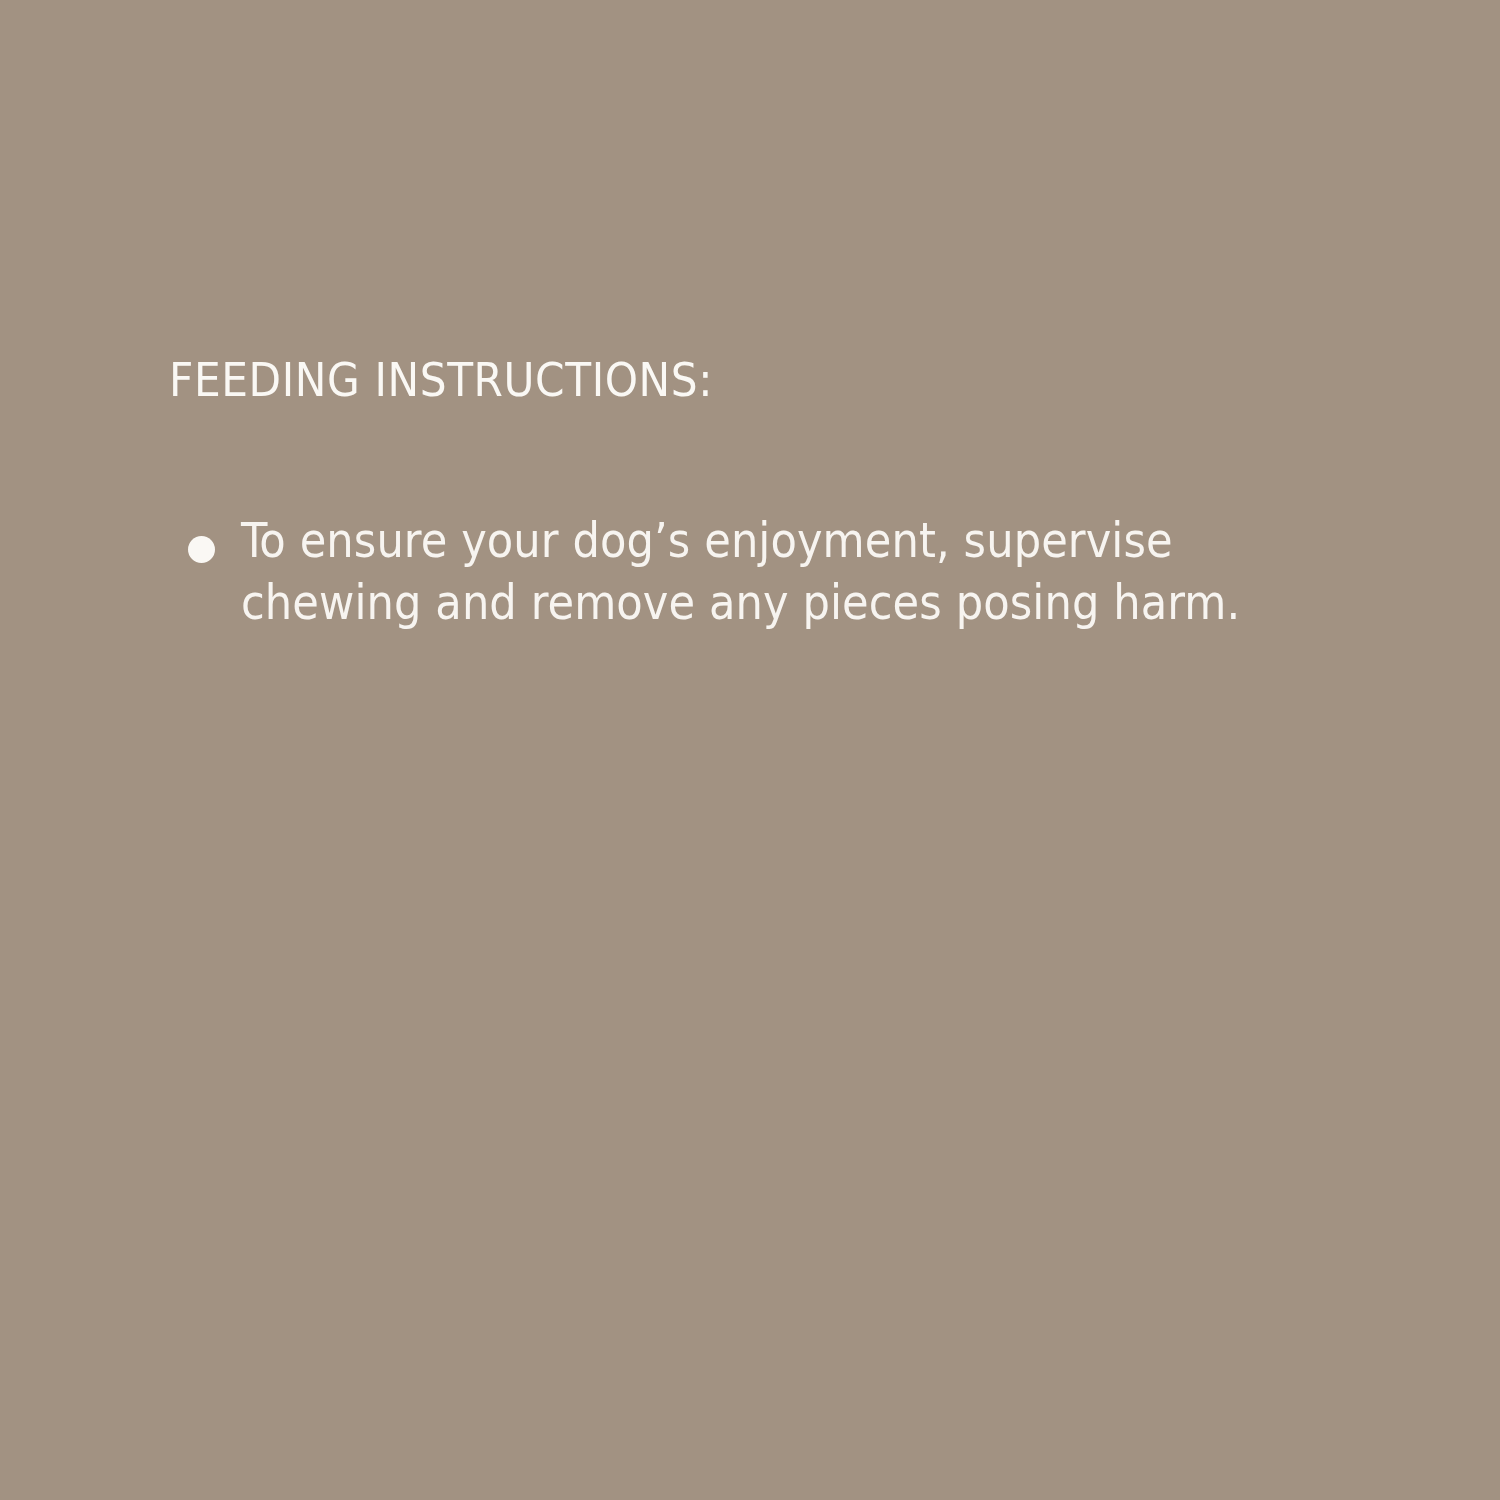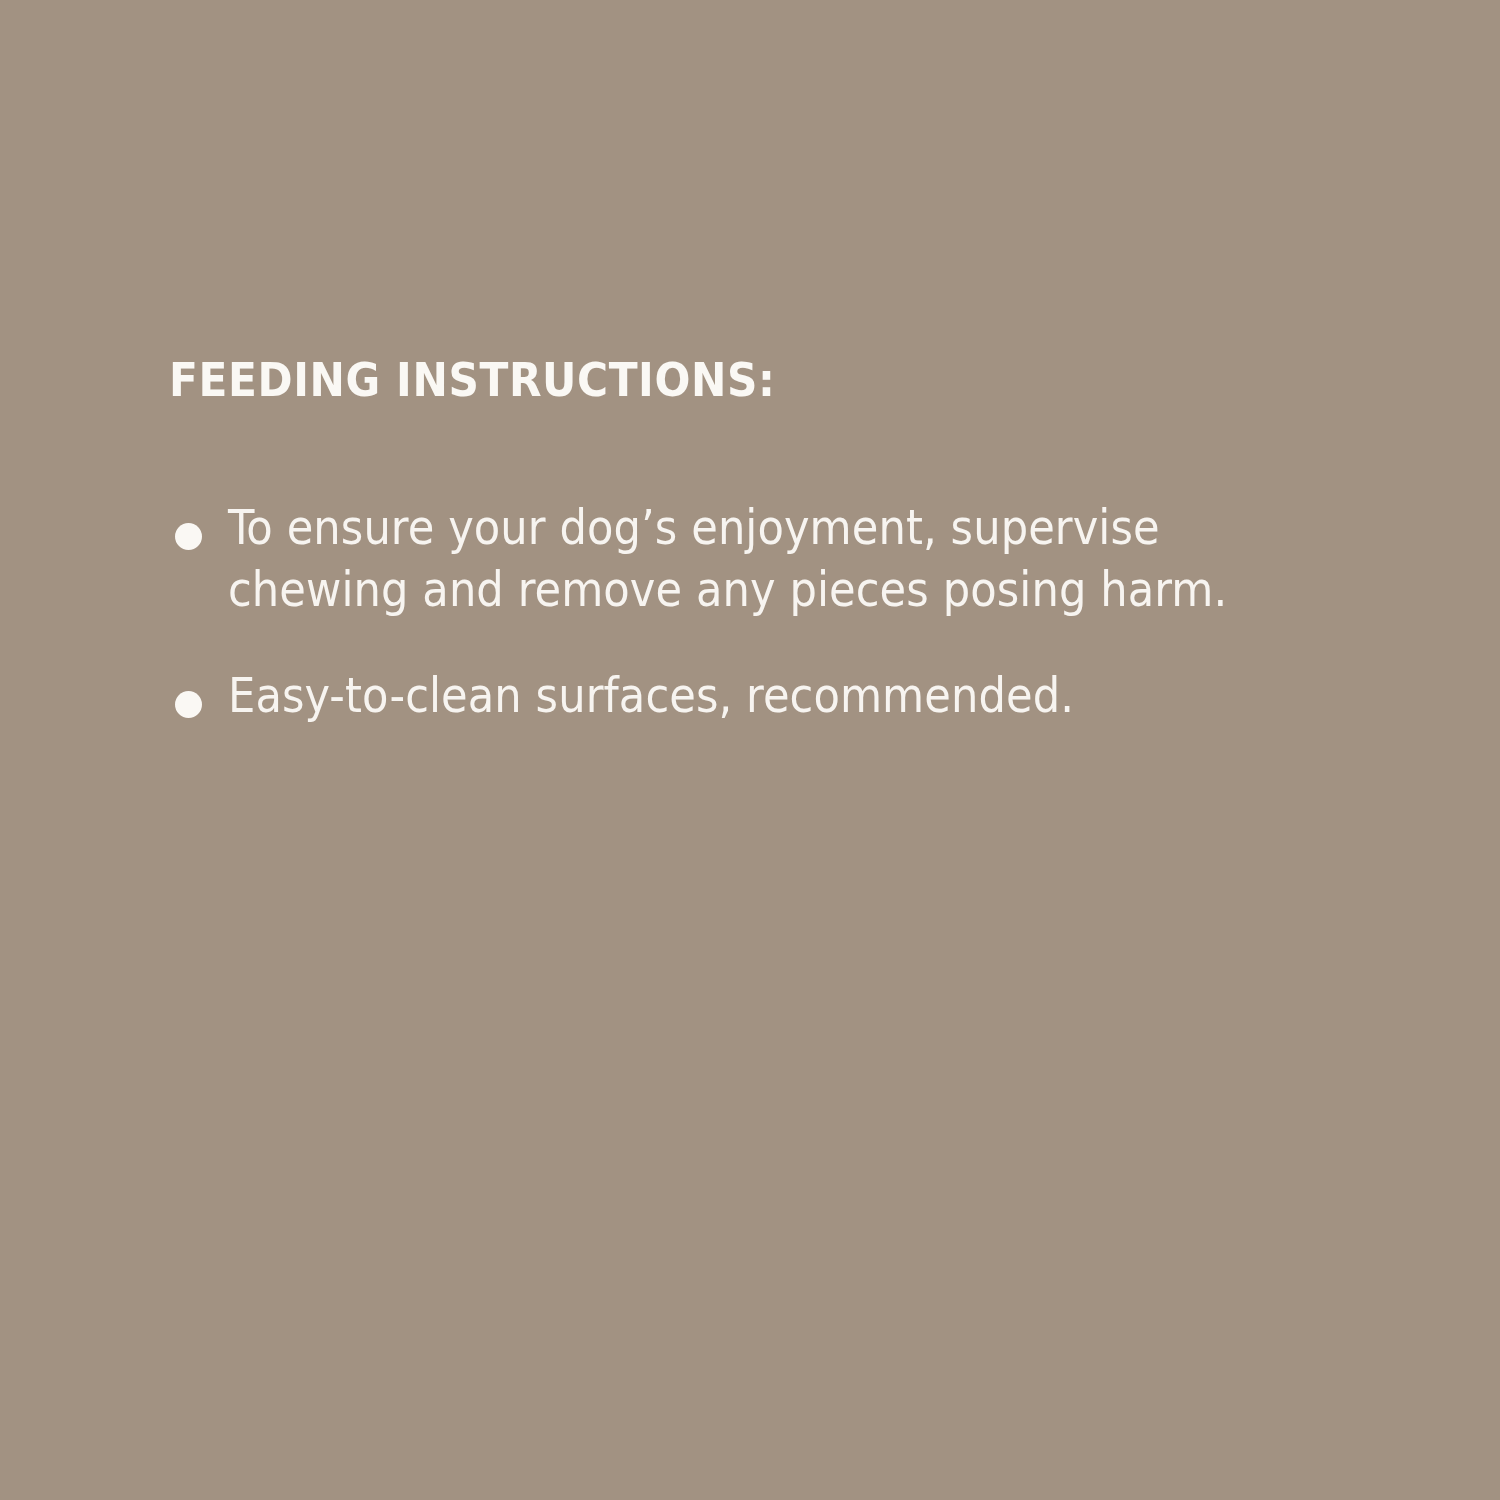--- a/index.html
+++ b/index.html
@@ -25,35 +25,35 @@
   }
 
   
   #heading {
     position: absolute;
     left: 169px;
     top: 352px;
     margin: 0;
     font-family: "DejaVu Sans Condensed", "Liberation Sans Narrow", "Liberation Sans", sans-serif;
     font-size: 47px;
-    font-weight: 700;
+    font-weight: 400;
     line-height: 56px;
     letter-spacing: 0.6px;
     color: #faf8f4;
     white-space: nowrap;
     -webkit-font-smoothing: antialiased;
   }
 
   
   #bullet-list {
     position: absolute;
     left: 169px;
     top: 496px;
     width: 1200px;
-    margin: 0;
+    margin: 13px;
     padding: 0;
     list-style: none;
   }
 
   .bullet-item {
     position: relative;
     display: block;
     margin: 0 0 44px 0;
     padding: 0 0 0 59px;
     min-height: 62px;
@@ -93,22 +93,18 @@
 
   <h1 id="heading">FEEDING INSTRUCTIONS:</h1>
 
   <ul id="bullet-list">
 
     <li class="bullet-item">
       <span class="bullet-marker"></span>
       <span class="bullet-text">To ensure your dog’s enjoyment, supervise chewing and remove any pieces posing harm.</span>
     </li>
 
-    <li class="bullet-item">
-      <span class="bullet-marker"></span>
-      <span class="bullet-text">Easy-to-clean surfaces, recommended.</span>
-    </li>
 
 
 
   </ul>
 
 </div>
 
 </body></html>

